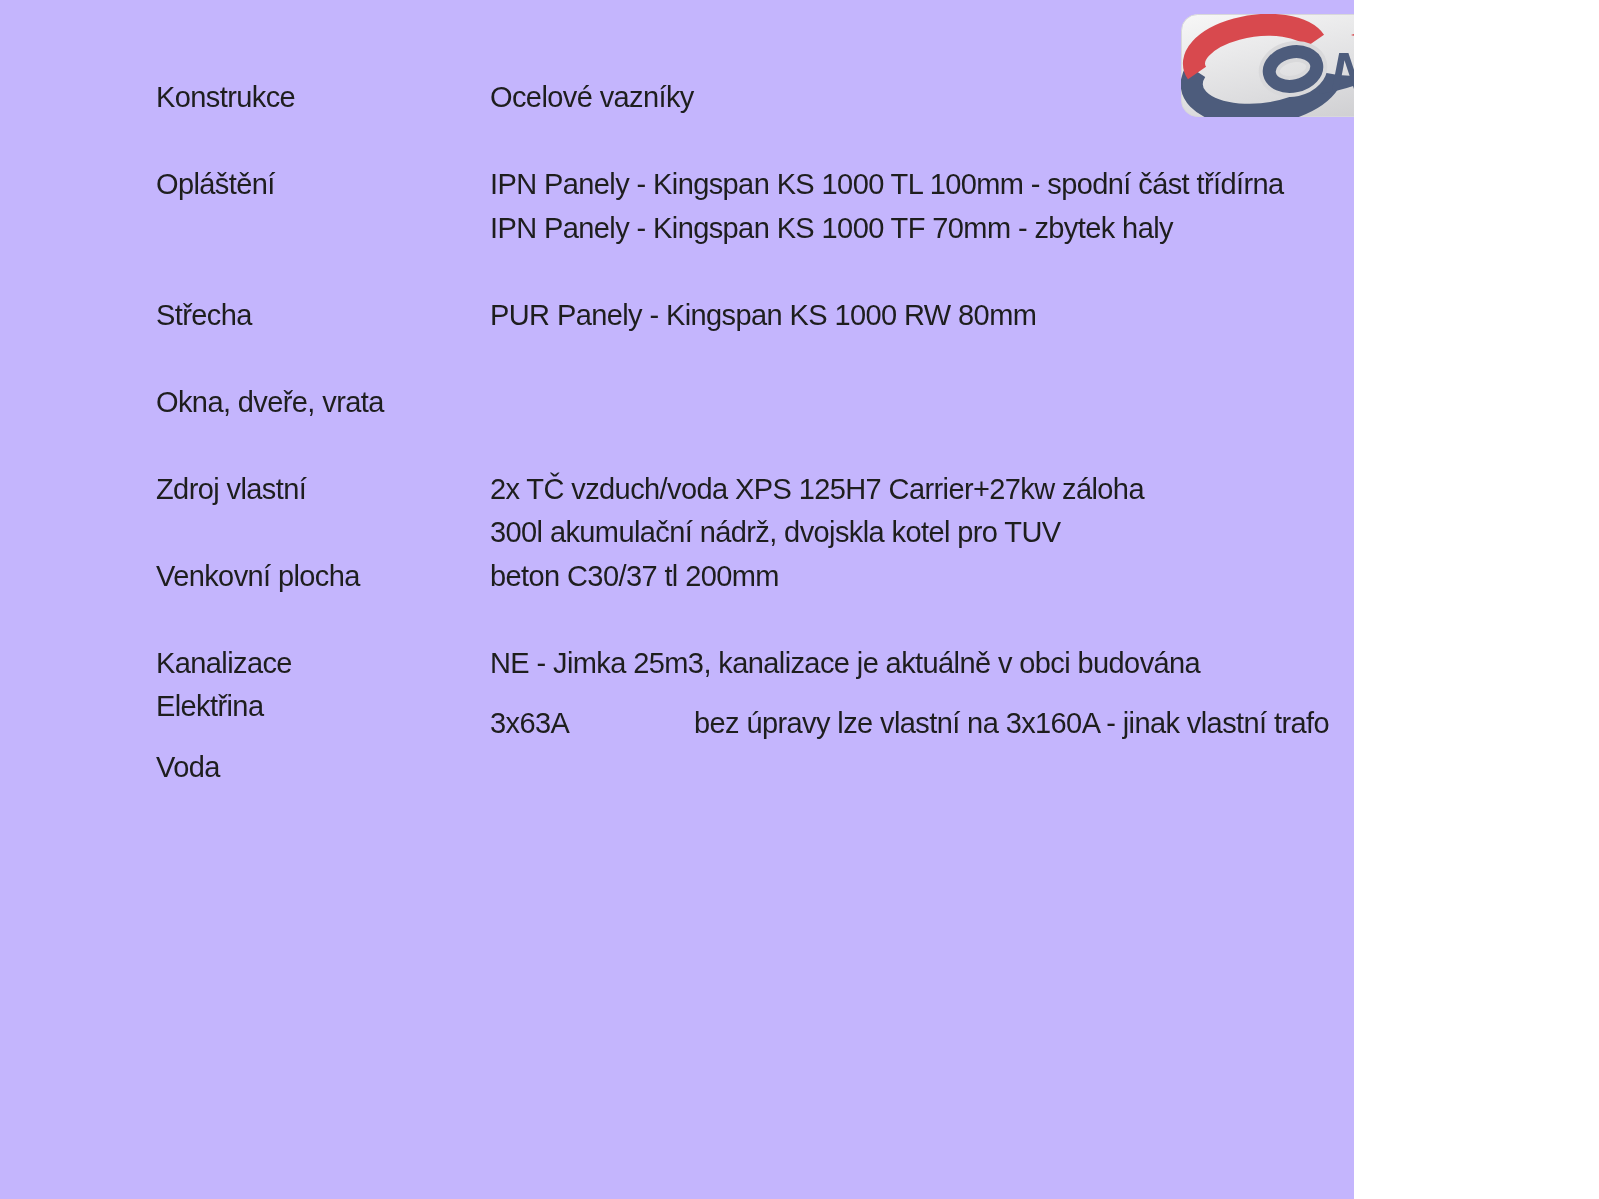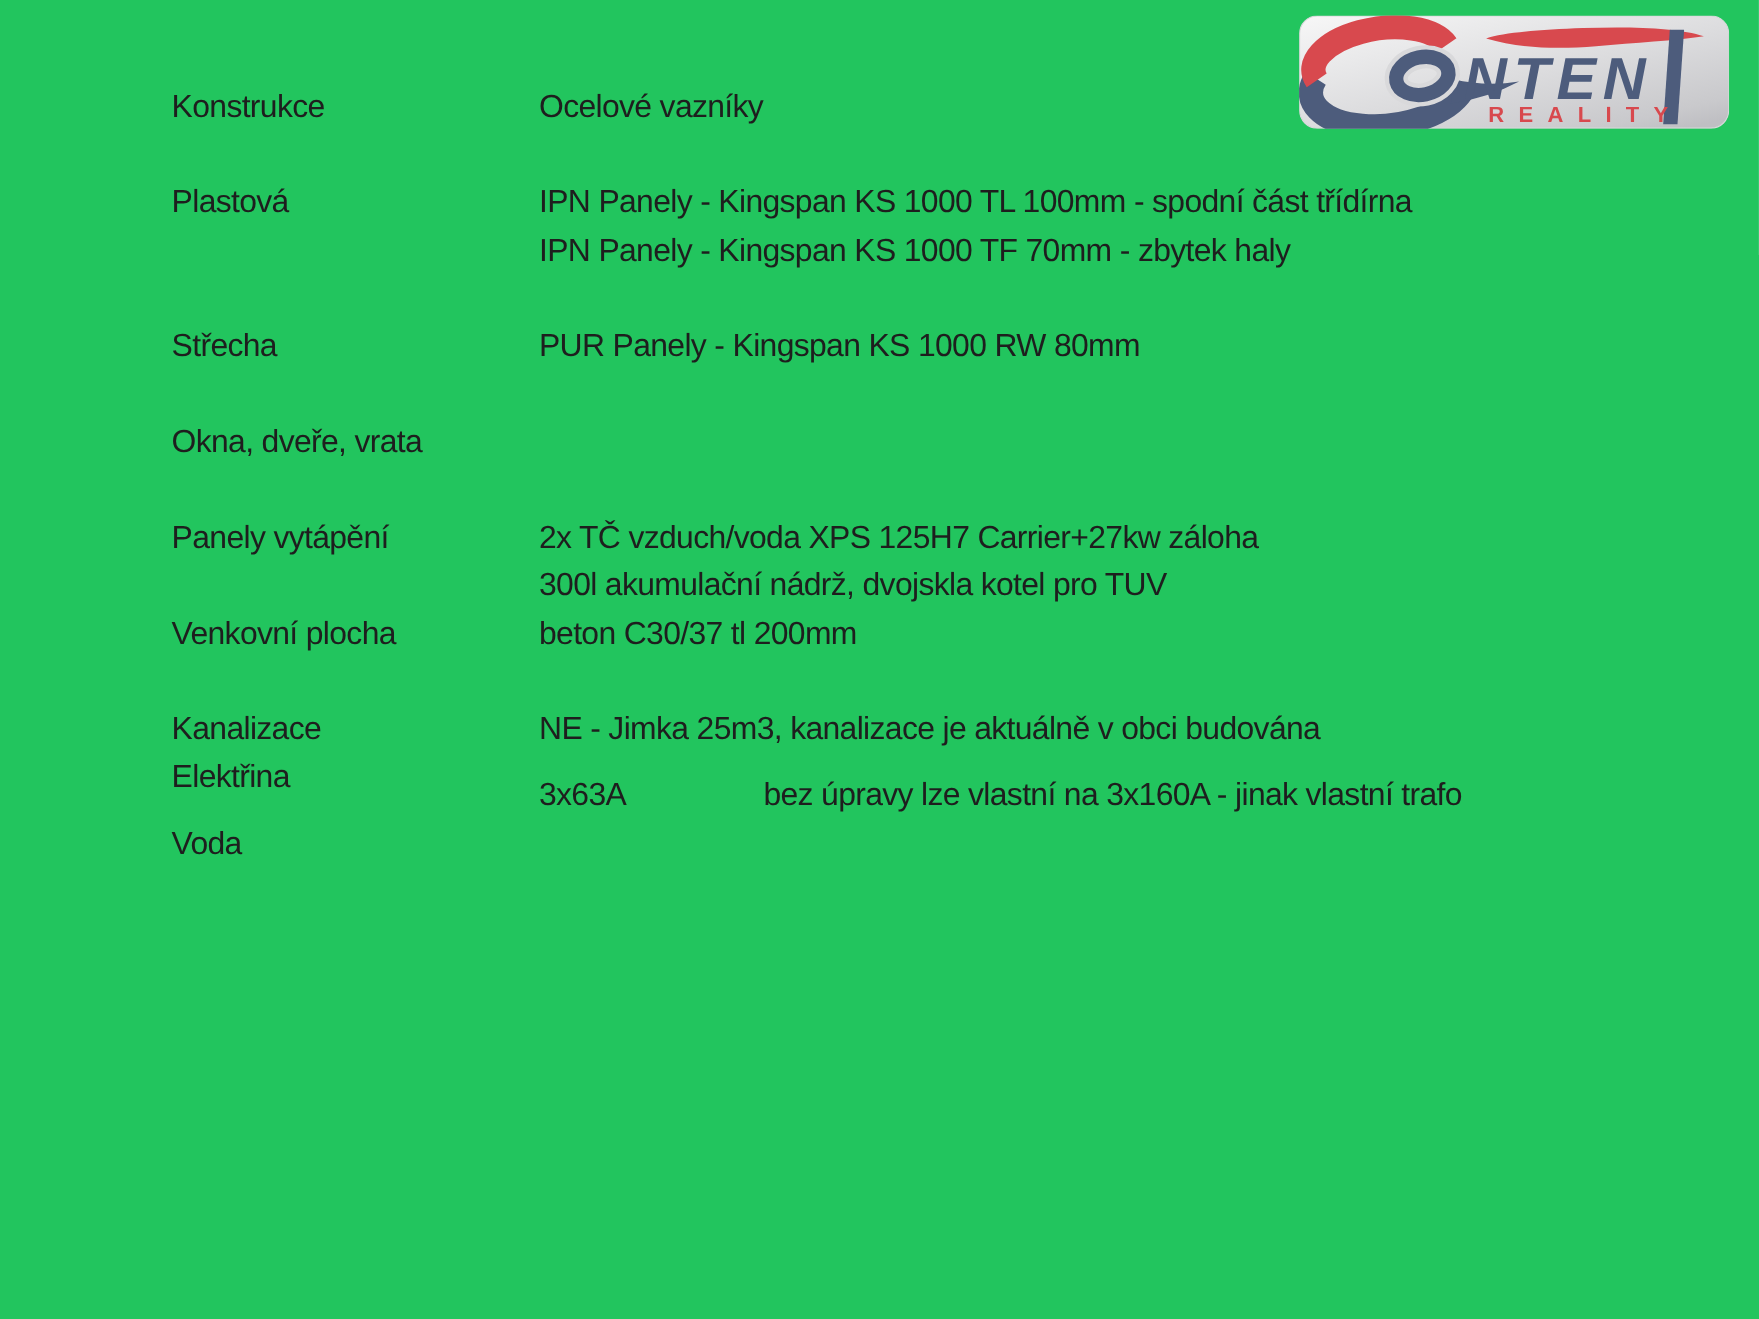--- a/index.html
+++ b/index.html
@@ -1,20 +1,20 @@
 <!DOCTYPE html>
 <html><head>
 <meta charset="utf-8">
 <style>
   html, body { margin: 0; padding: 0; background: #ffffff; }
   .page {
     position: relative;
-    width: 1599px;
+    width: 1354px;
     height: 1199px;
-    background: #22c55e;
+    background: #c4b5fd;
     overflow: hidden;
     font-family: "Liberation Sans", sans-serif;
   }
 
   
   .spec {
     position: absolute;
     left: 156px;
     top: 76px;
     font-size: 29px;
@@ -45,39 +45,39 @@
 <div class="page">
 
   <div class="spec">
 
     <div class="row gap">
       <span class="lbl">Konstrukce</span>
       <span class="val">Ocelové vazníky</span>
     </div>
 
     <div class="row">
-      <span class="lbl">Plastová</span>
+      <span class="lbl">Opláštění</span>
       <span class="val">IPN Panely - Kingspan KS 1000 TL 100mm - spodní část třídírna</span>
     </div>
     <div class="row gap">
       <span class="lbl"></span>
       <span class="val">IPN Panely - Kingspan KS 1000 TF 70mm - zbytek haly</span>
     </div>
 
     <div class="row gap">
       <span class="lbl">Střecha</span>
       <span class="val">PUR Panely - Kingspan KS 1000 RW 80mm</span>
     </div>
 
     <div class="row gap">
       <span class="lbl">Okna, dveře, vrata</span>
     </div>
 
     <div class="row">
-      <span class="lbl">Panely vytápění</span>
+      <span class="lbl">Zdroj vlastní</span>
       <span class="val">2x TČ vzduch/voda XPS 125H7 Carrier+27kw záloha</span>
     </div>
     <div class="row">
       <span class="lbl"></span>
       <span class="val">300l akumulační nádrž, dvojskla kotel pro TUV</span>
     </div>
 
     <div class="row gap">
       <span class="lbl">Venkovní plocha</span>
       <span class="val">beton C30/37 tl 200mm</span>

